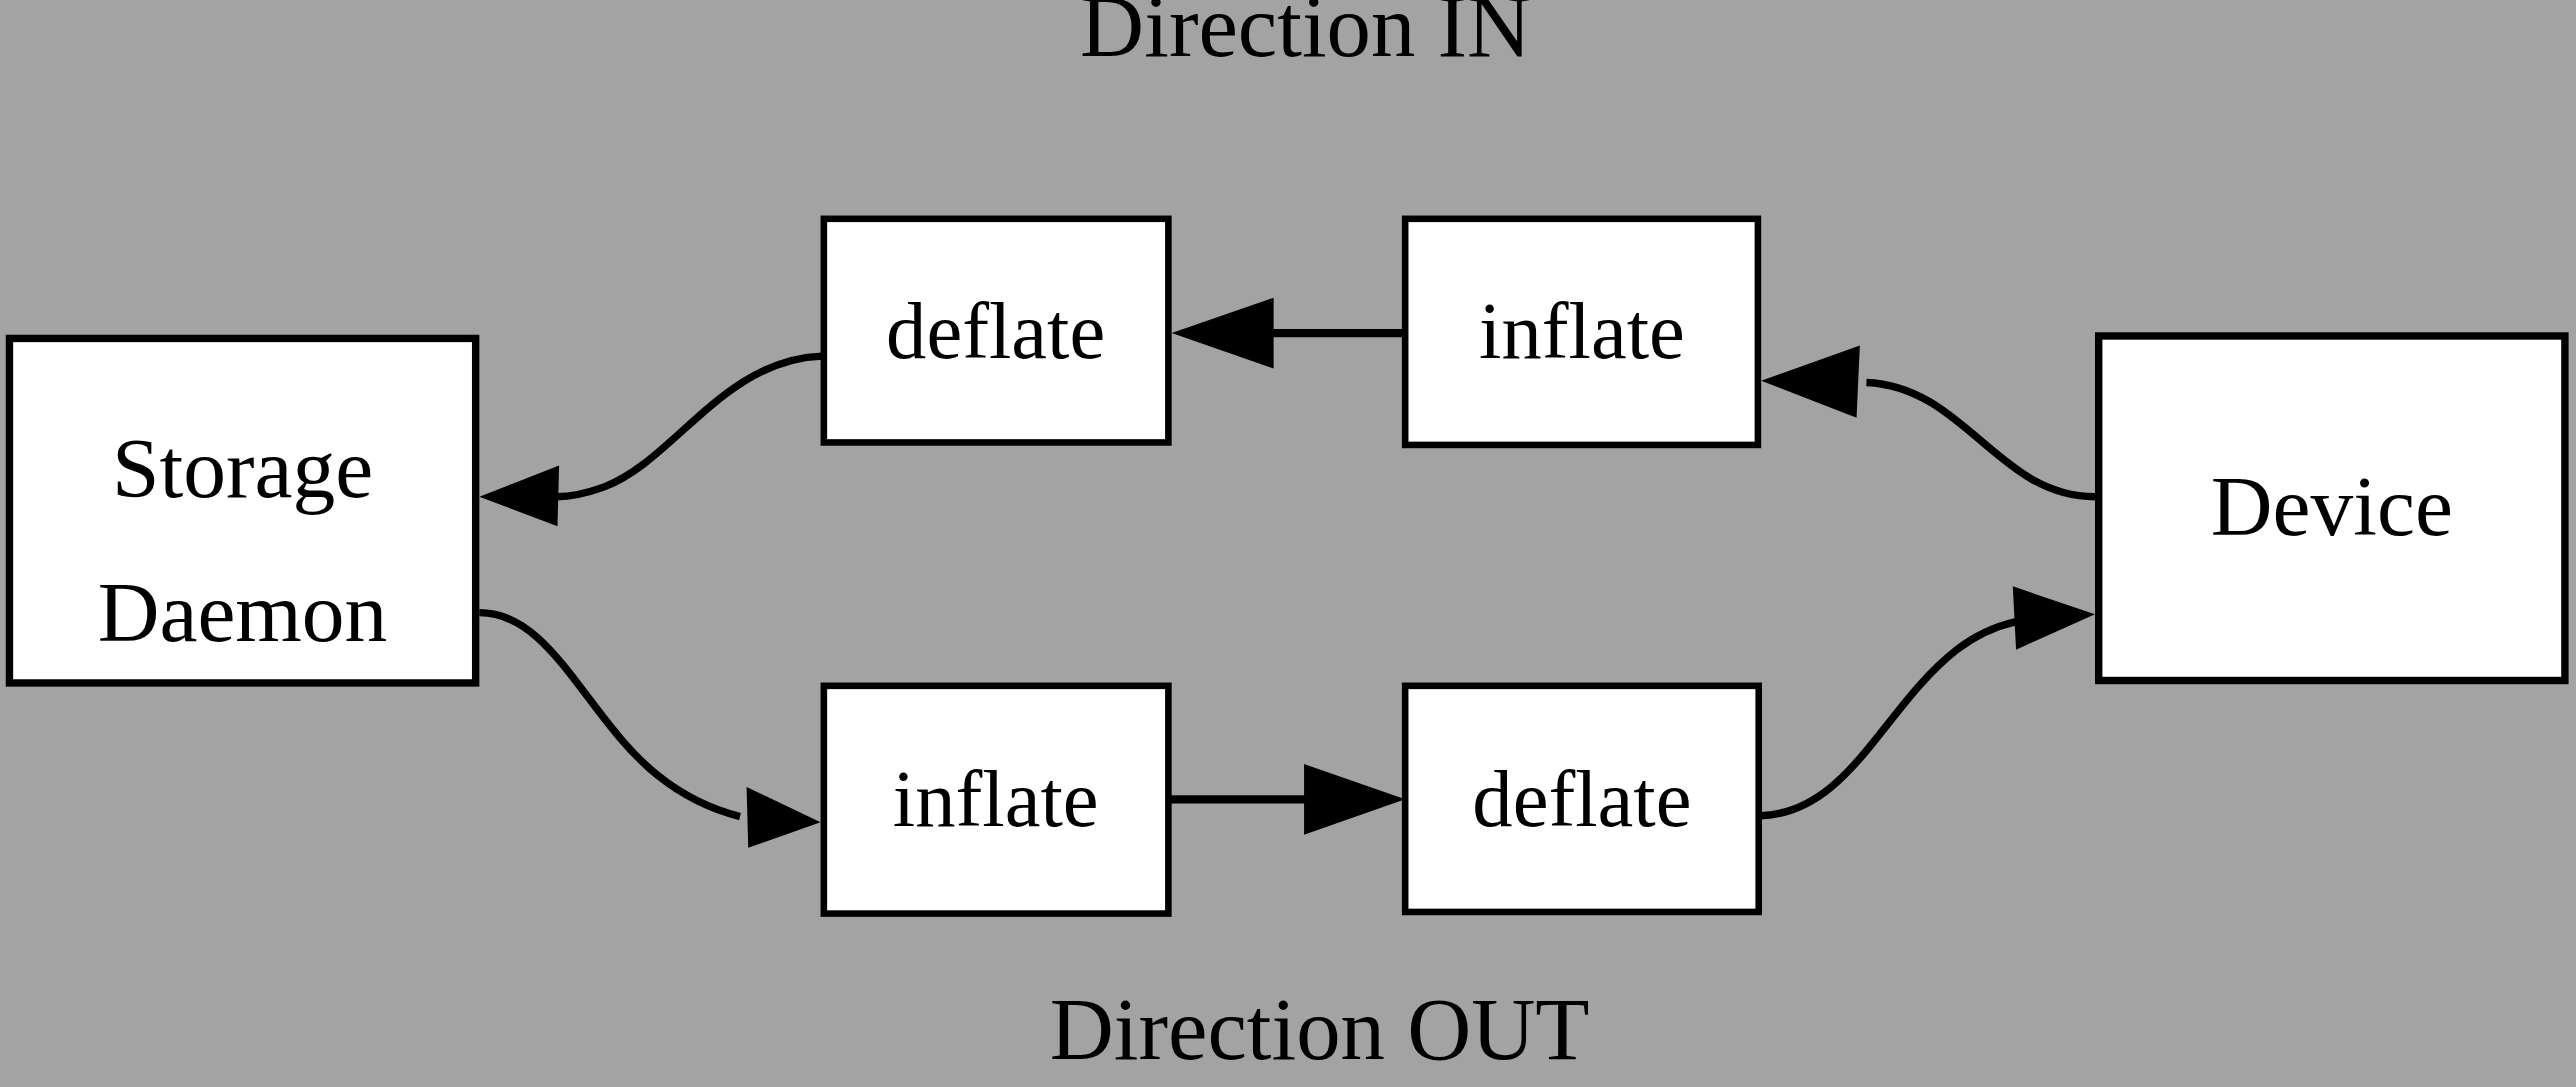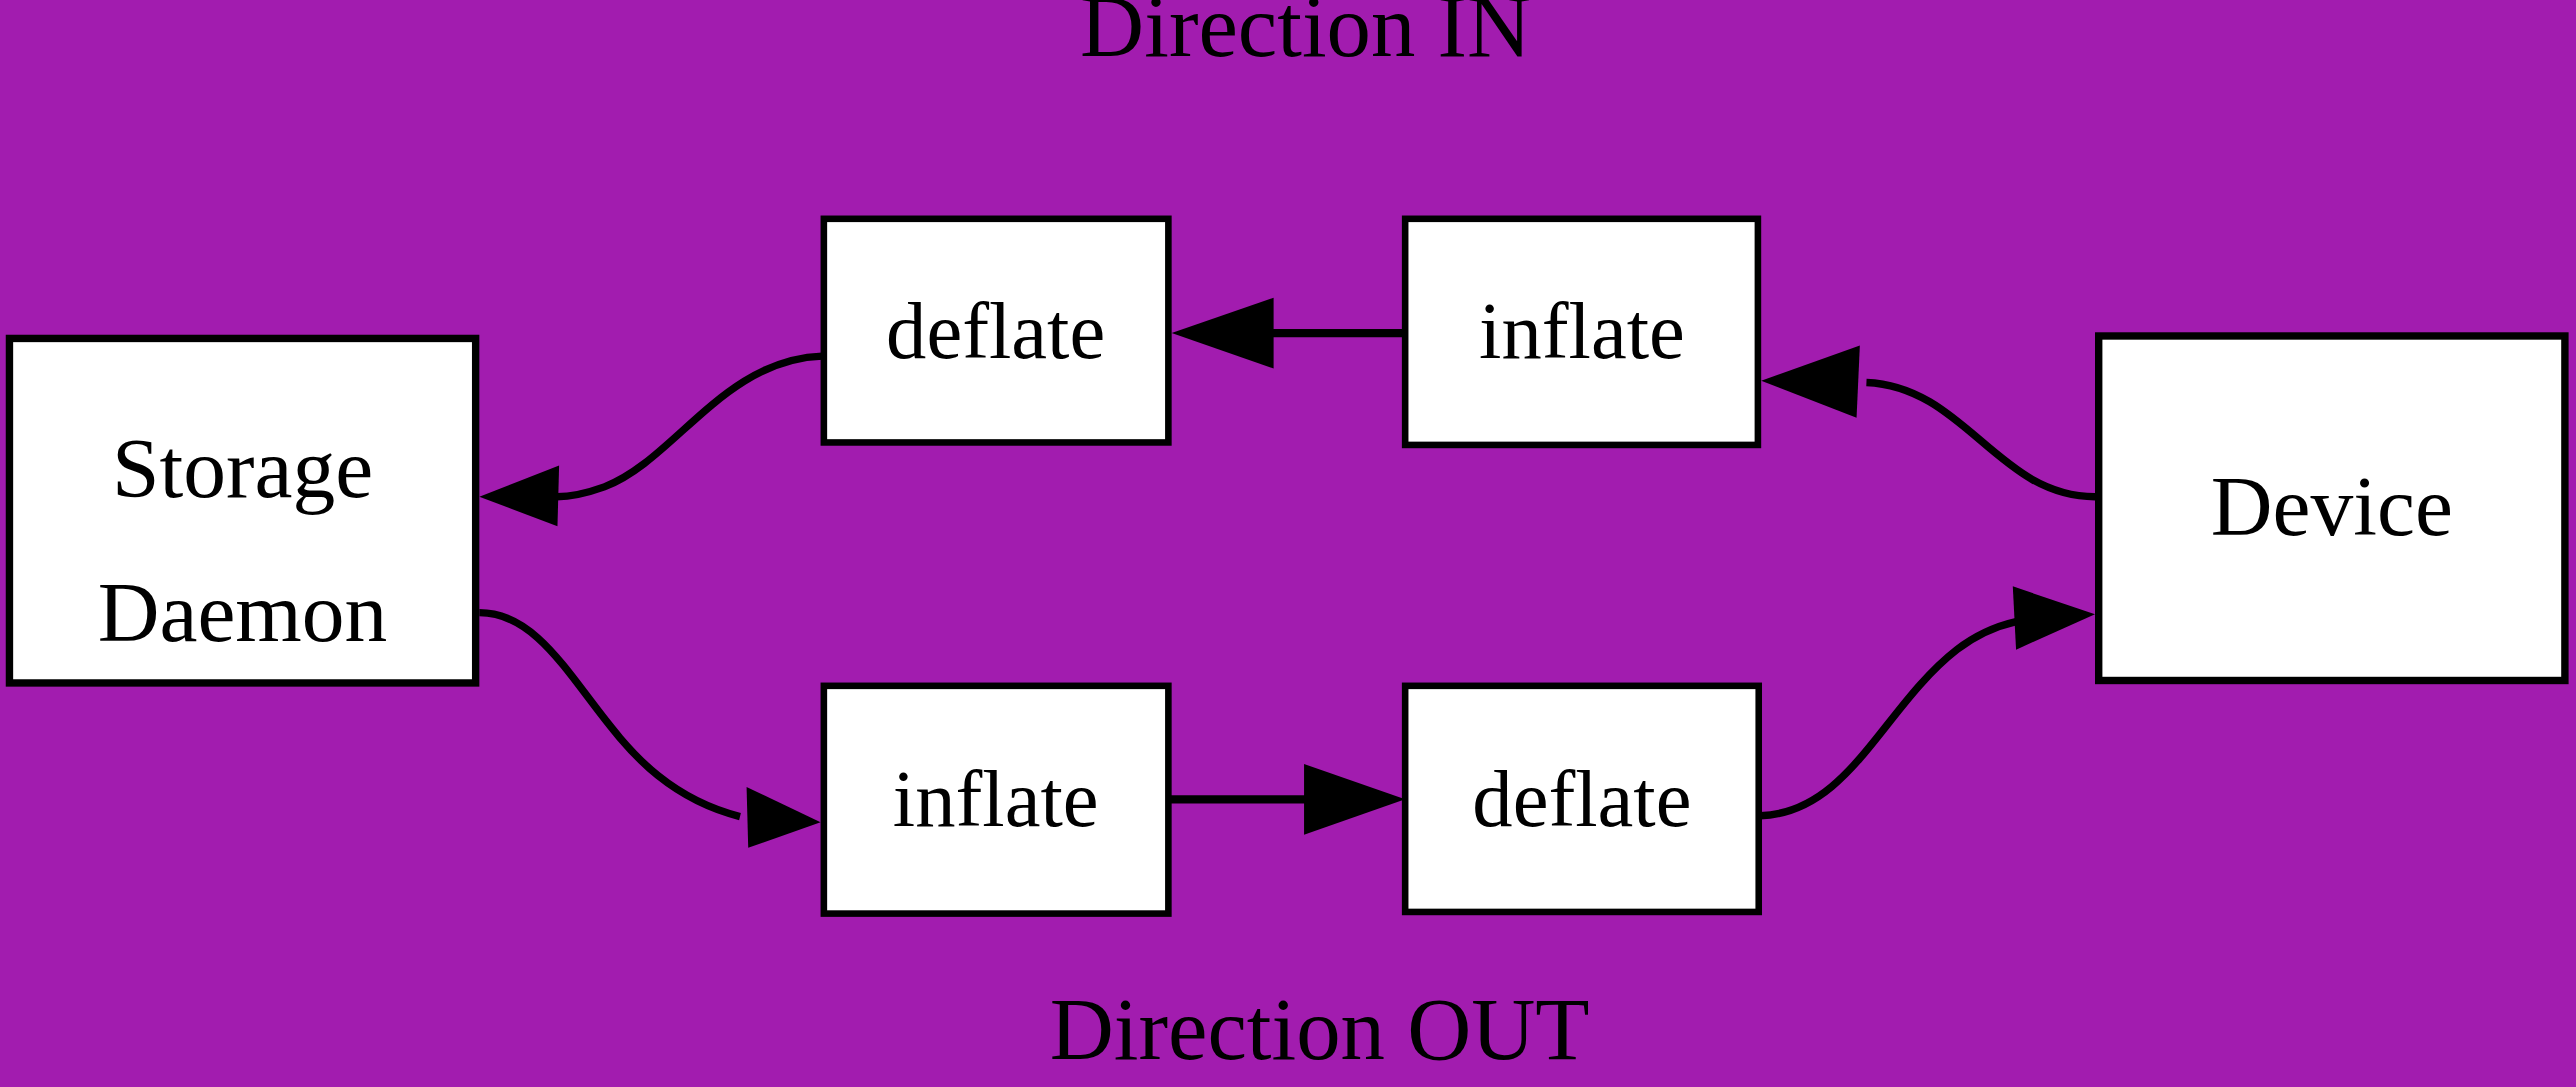--- a/index.html
+++ b/index.html
@@ -8,21 +8,21 @@
     padding: 0;
     background: #ffffff;
   }
   body {
     font-family: "Liberation Serif", "DejaVu Serif", serif;
   }
   #diagram-root {
     position: relative;
     width: 2576px;
     height: 1088px;
-    background: #a21caf;
+    background: #a3a3a3;
     overflow: hidden;
   }
   #diagram-svg {
     position: absolute;
     top: 0;
     left: 0;
     width: 2576px;
     height: 1088px;
     display: block;
   }

